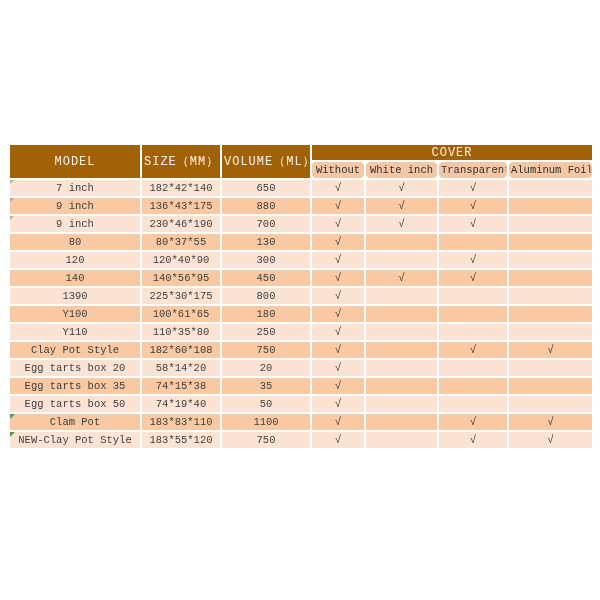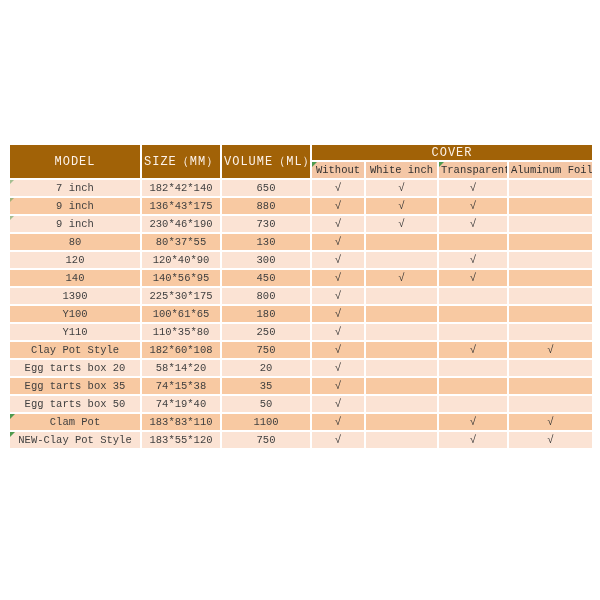--- a/index.html
+++ b/index.html
@@ -18,21 +18,21 @@
     position:relative;box-sizing:border-box;
   }
   
   .hcell{
     background:#a16207;color:#FDF2E9;font-size:12px;font-weight:bold;
     letter-spacing:1px;
   }
   tr.h1{height:17px;}
   tr.h2{height:18px;}
   .subcell{
-    background:#F4C7A6;color:#303030;font-size:10.5px;letter-spacing:0px;
+    background:#F4C7A6;color:#303030;font-size:10.5px;letter-spacing:0px;border-radius:8px;
   }
   
   tbody tr{height:18px;}
   tbody td{color:#3F3F3F;font-size:10.5px;}
   tbody tr:nth-child(odd) td{background:#FBE3D4;}
   tbody tr:nth-child(even) td{background:#F8C9A2;}
   .chk{font-size:11px;color:#333333;}
   
   .tri{
     position:absolute;top:0;left:0;width:0;height:0;
@@ -83,21 +83,21 @@
       <td><span>136*43*175</span></td>
       <td><span>880</span></td>
       <td class="chk"><span>√</span></td>
       <td class="chk"><span>√</span></td>
       <td class="chk"><span>√</span></td>
       <td class="chk"><span></span></td>
     </tr>
     <tr>
       <td><span class="tri faint"></span><span>9 inch</span></td>
       <td><span>230*46*190</span></td>
-      <td><span>730</span></td>
+      <td><span>700</span></td>
       <td class="chk"><span>√</span></td>
       <td class="chk"><span>√</span></td>
       <td class="chk"><span>√</span></td>
       <td class="chk"><span></span></td>
     </tr>
     <tr>
       <td><span>80</span></td>
       <td><span>80*37*55</span></td>
       <td><span>130</span></td>
       <td class="chk"><span>√</span></td>

